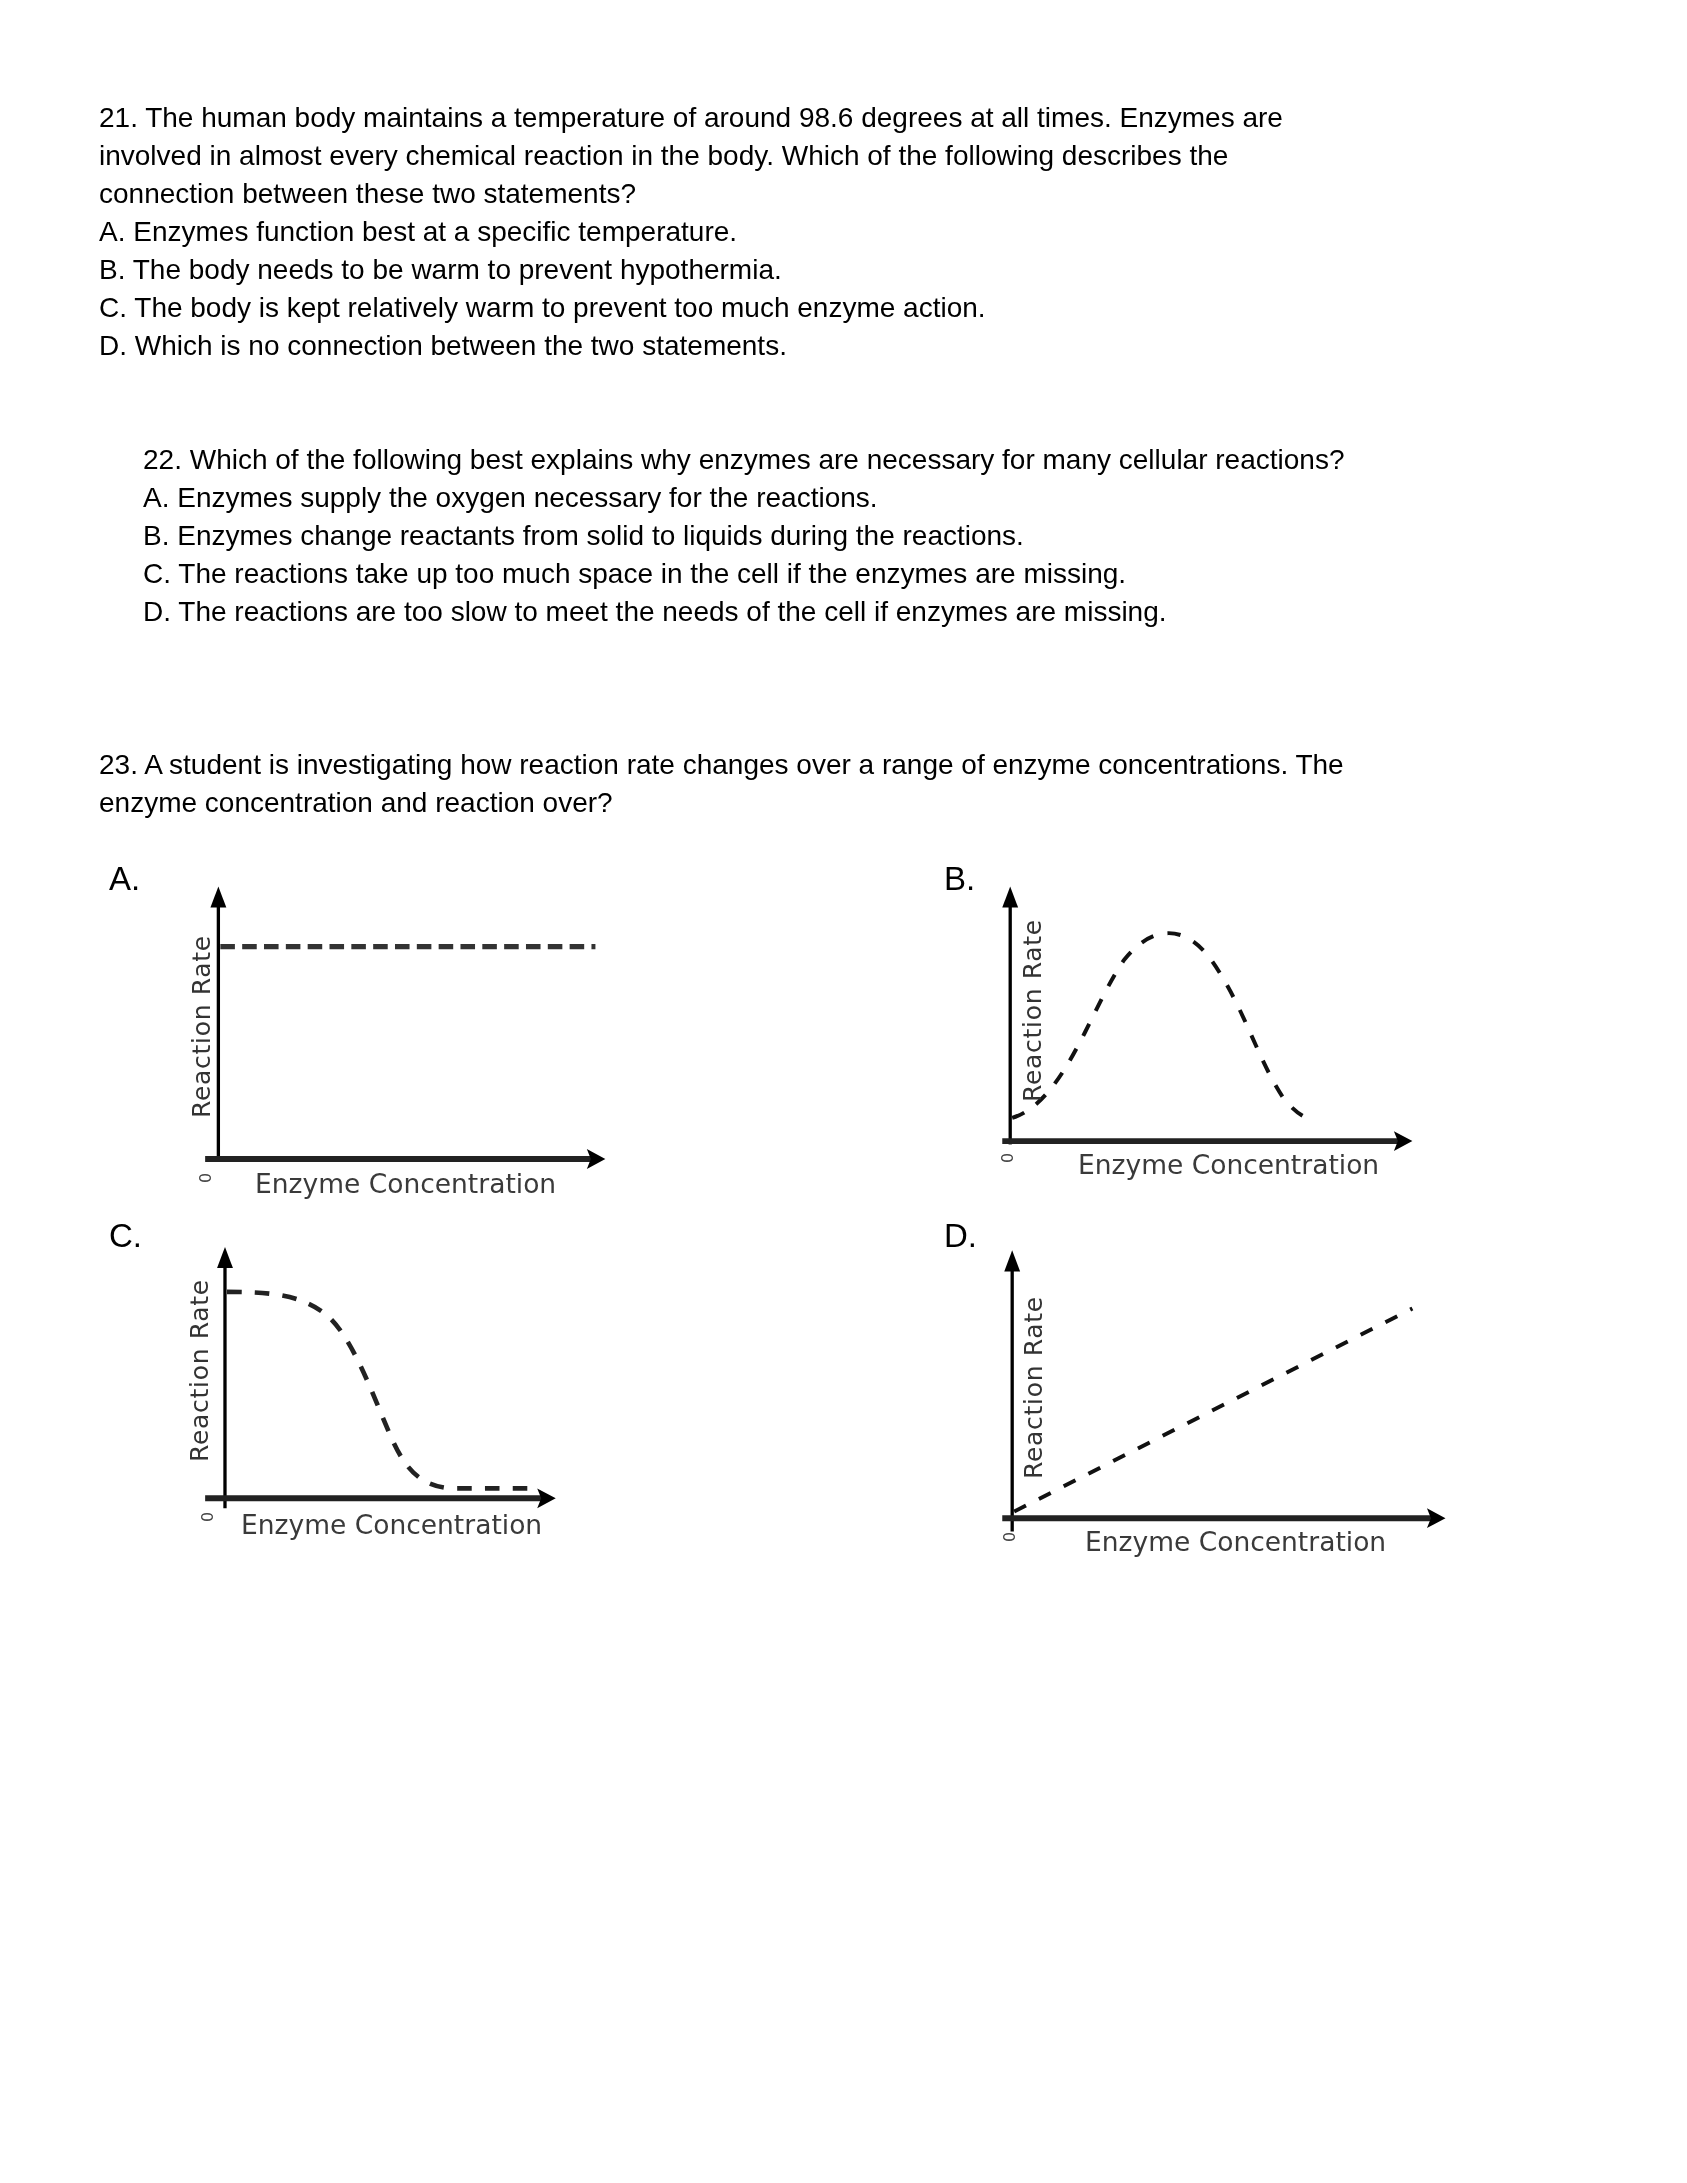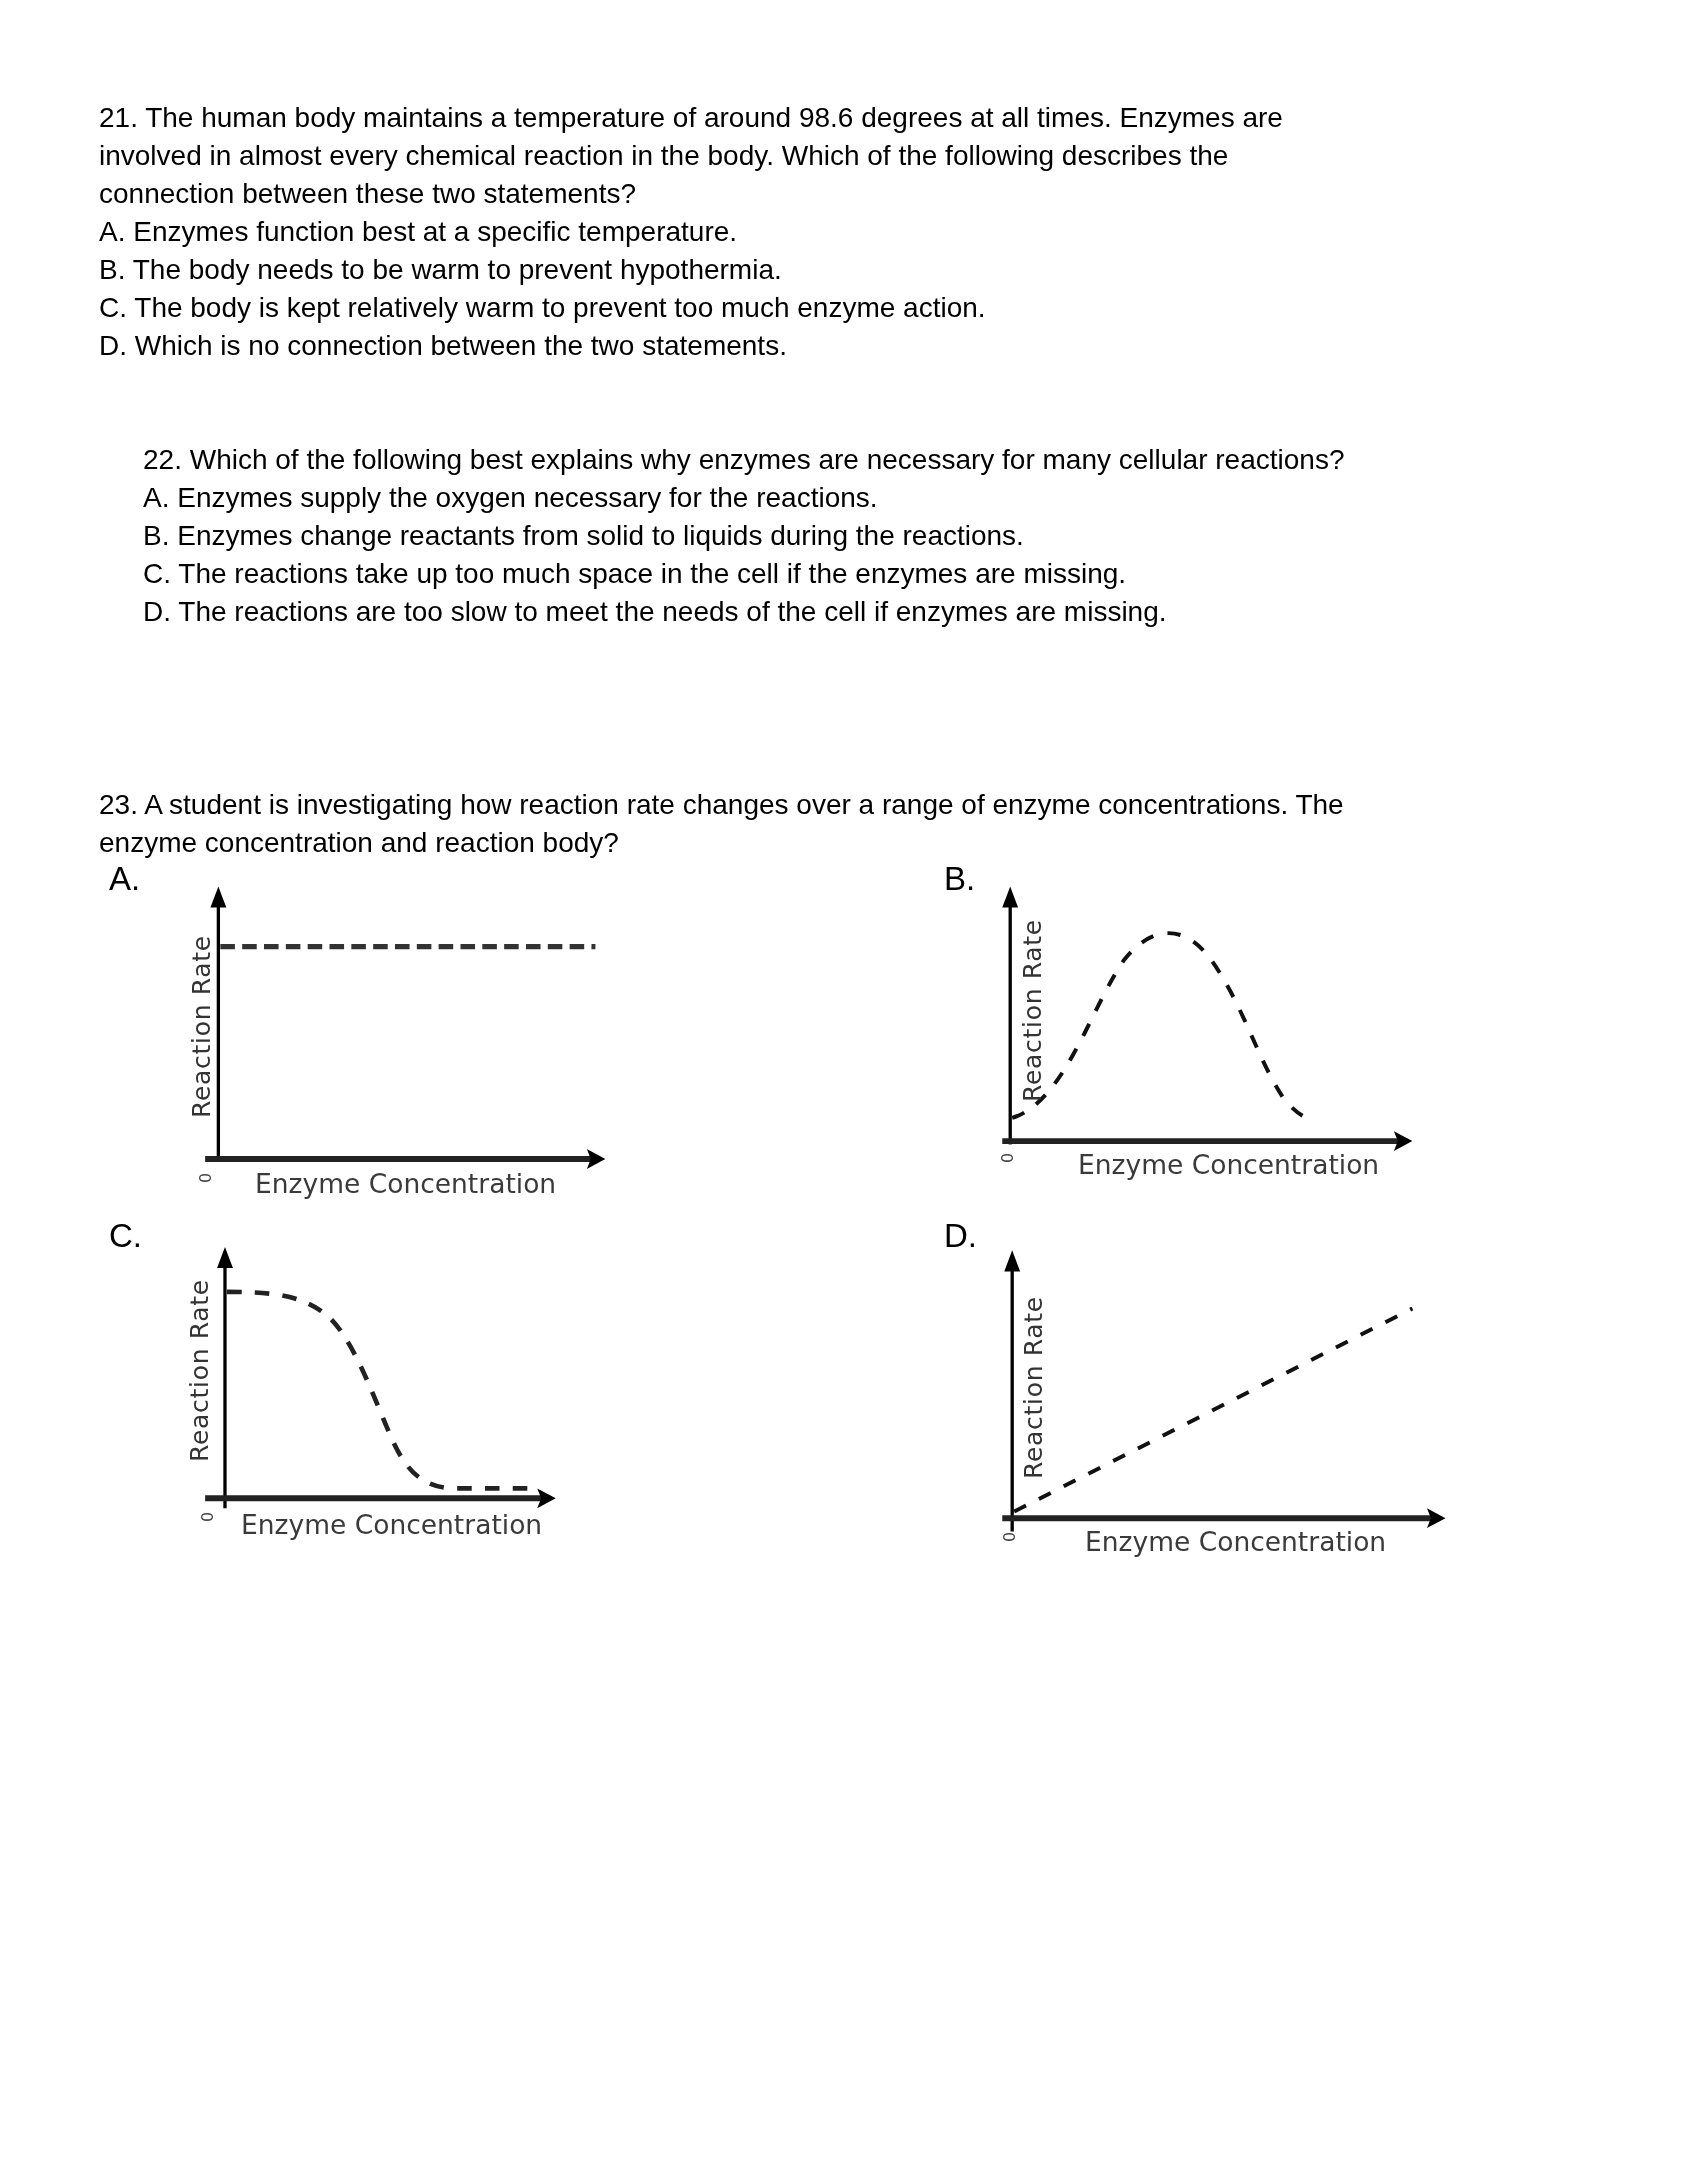--- a/index.html
+++ b/index.html
@@ -27,23 +27,23 @@
 </div>
 
 <div class="q" style="top:441px;margin-left:44px;">
   <div>22. Which of the following best explains why enzymes are necessary for many cellular reactions?</div>
   <div>A. Enzymes supply the oxygen necessary for the reactions.</div>
   <div>B. Enzymes change reactants from solid to liquids during the reactions.</div>
   <div>C. The reactions take up too much space in the cell if the enzymes are missing.</div>
   <div>D. The reactions are too slow to meet the needs of the cell if enzymes are missing.</div>
 </div>
 
-<div class="q" style="top:786px;">
+<div class="q" style="top:746px;">
   <div>23. A student is investigating how reaction rate changes over a range of enzyme concentrations. The</div>
-  <div>enzyme concentration and reaction body?</div>
+  <div>enzyme concentration and reaction over?</div>
 </div>
 
 <div class="graph" style="left:0;top:0;">
   <div class="glabel" style="left:109px;top:860px;">A.</div>
   <svg width="1687" height="2183" viewBox="0 0 2550 3300">
     <line x1="330" y1="1755" x2="330" y2="1355" stroke="#000" stroke-width="5"></line>
     <polygon points="330,1340 318,1372 342,1372" fill="#000"></polygon>
     <line x1="310" y1="1752" x2="895" y2="1752" stroke="#222" stroke-width="9"></line>
     <polygon points="915,1752 887,1737 893,1752 887,1767" fill="#000"></polygon>
     <line x1="333" y1="1431" x2="900" y2="1431" stroke="#333" stroke-width="8" stroke-dasharray="22,11"></line>

